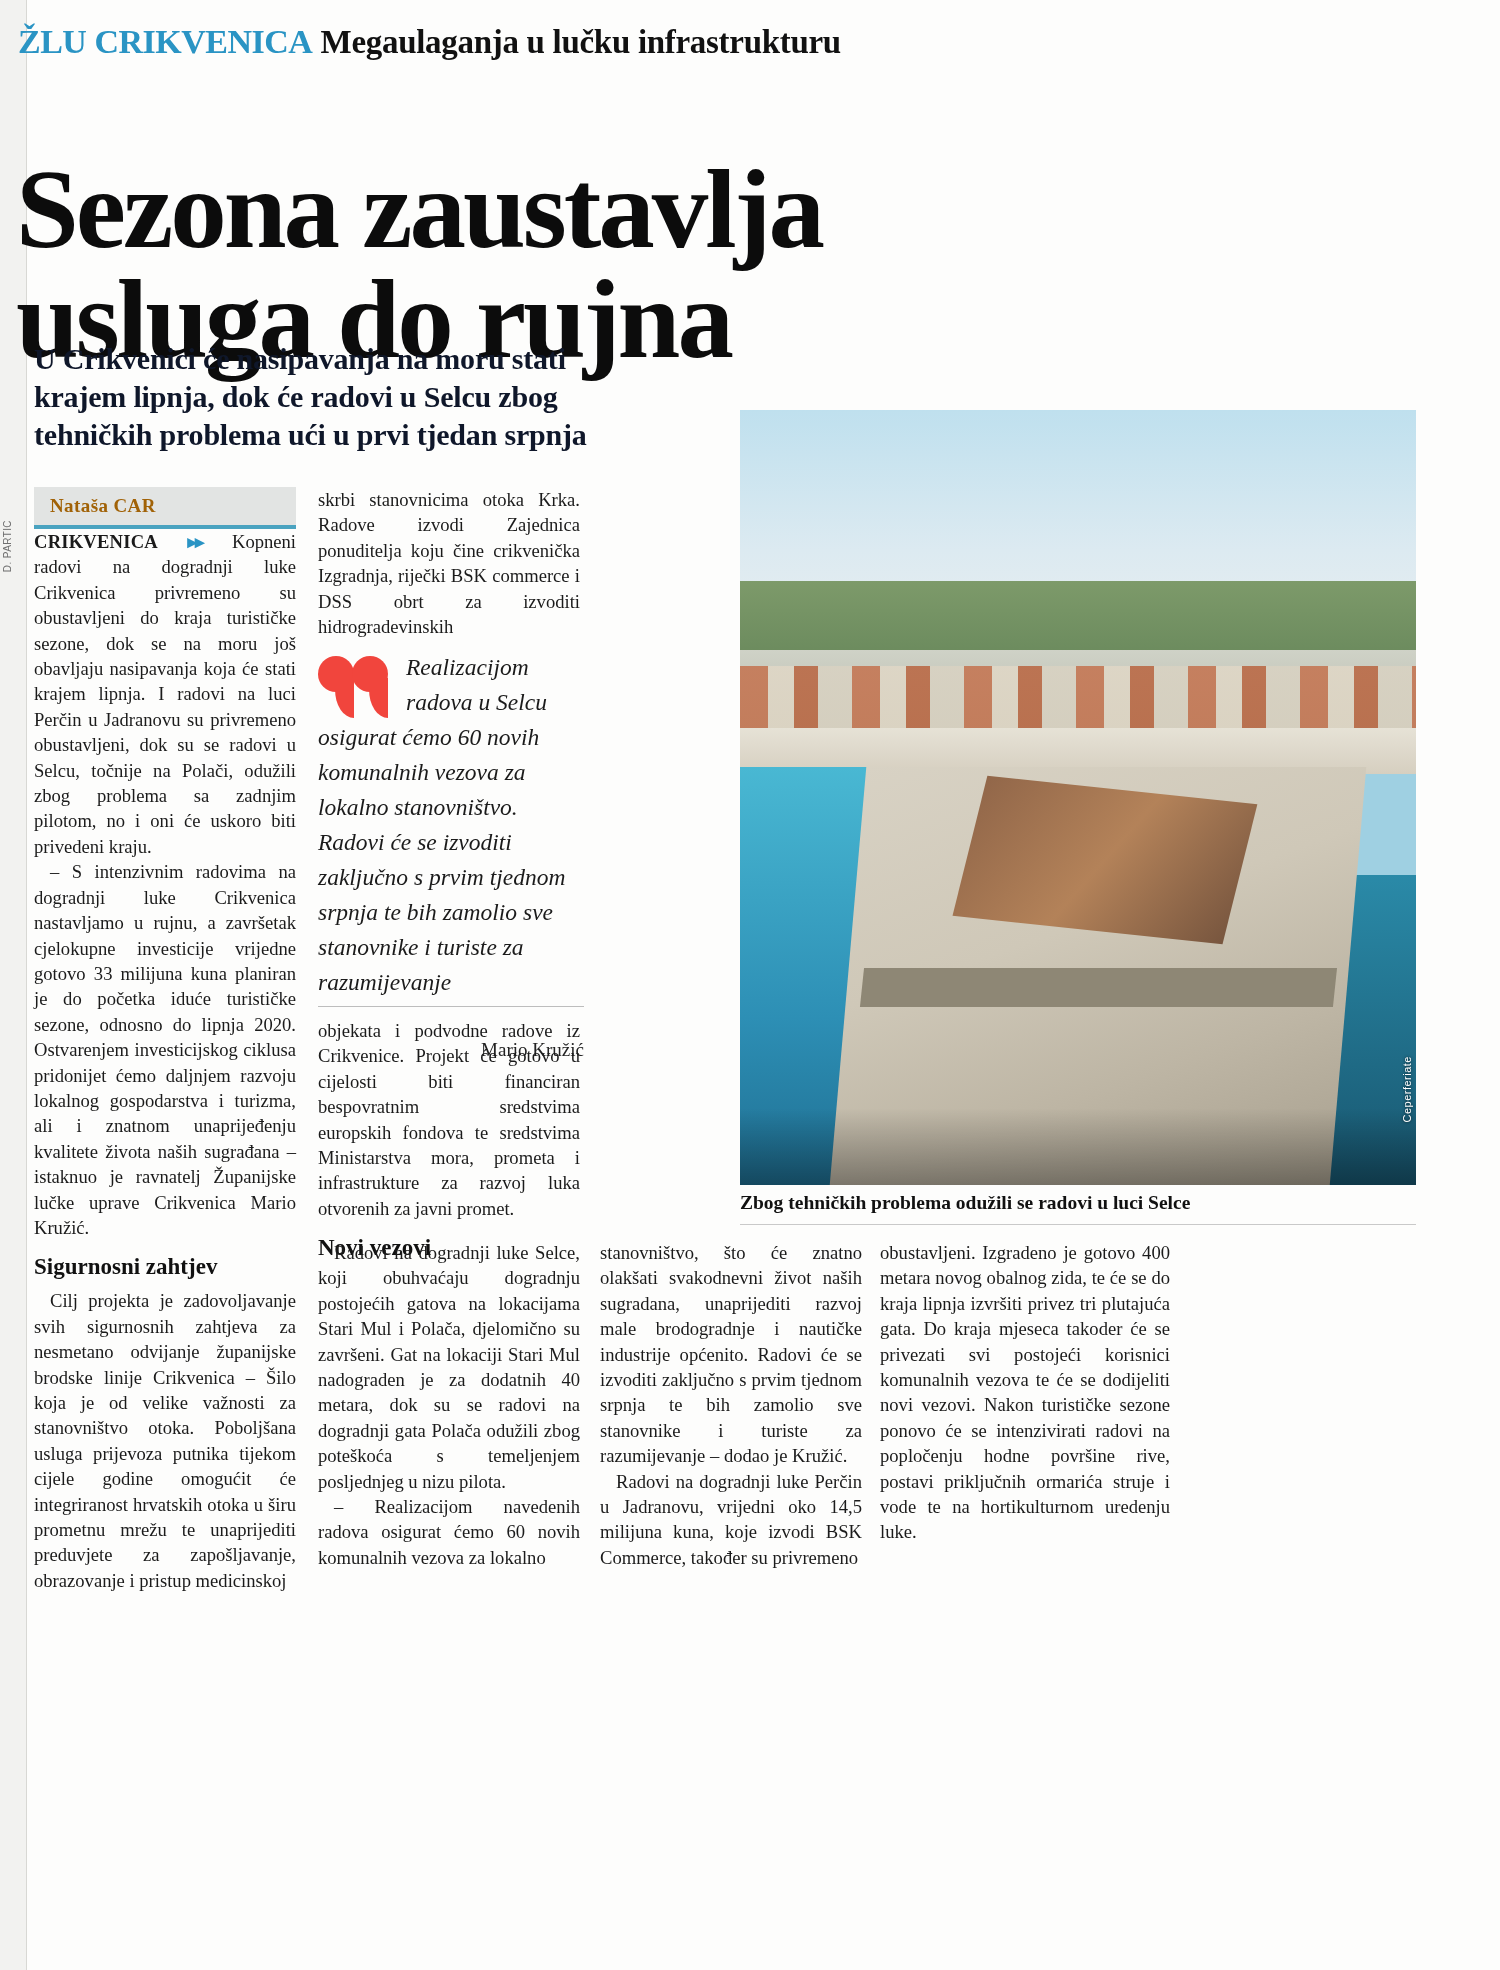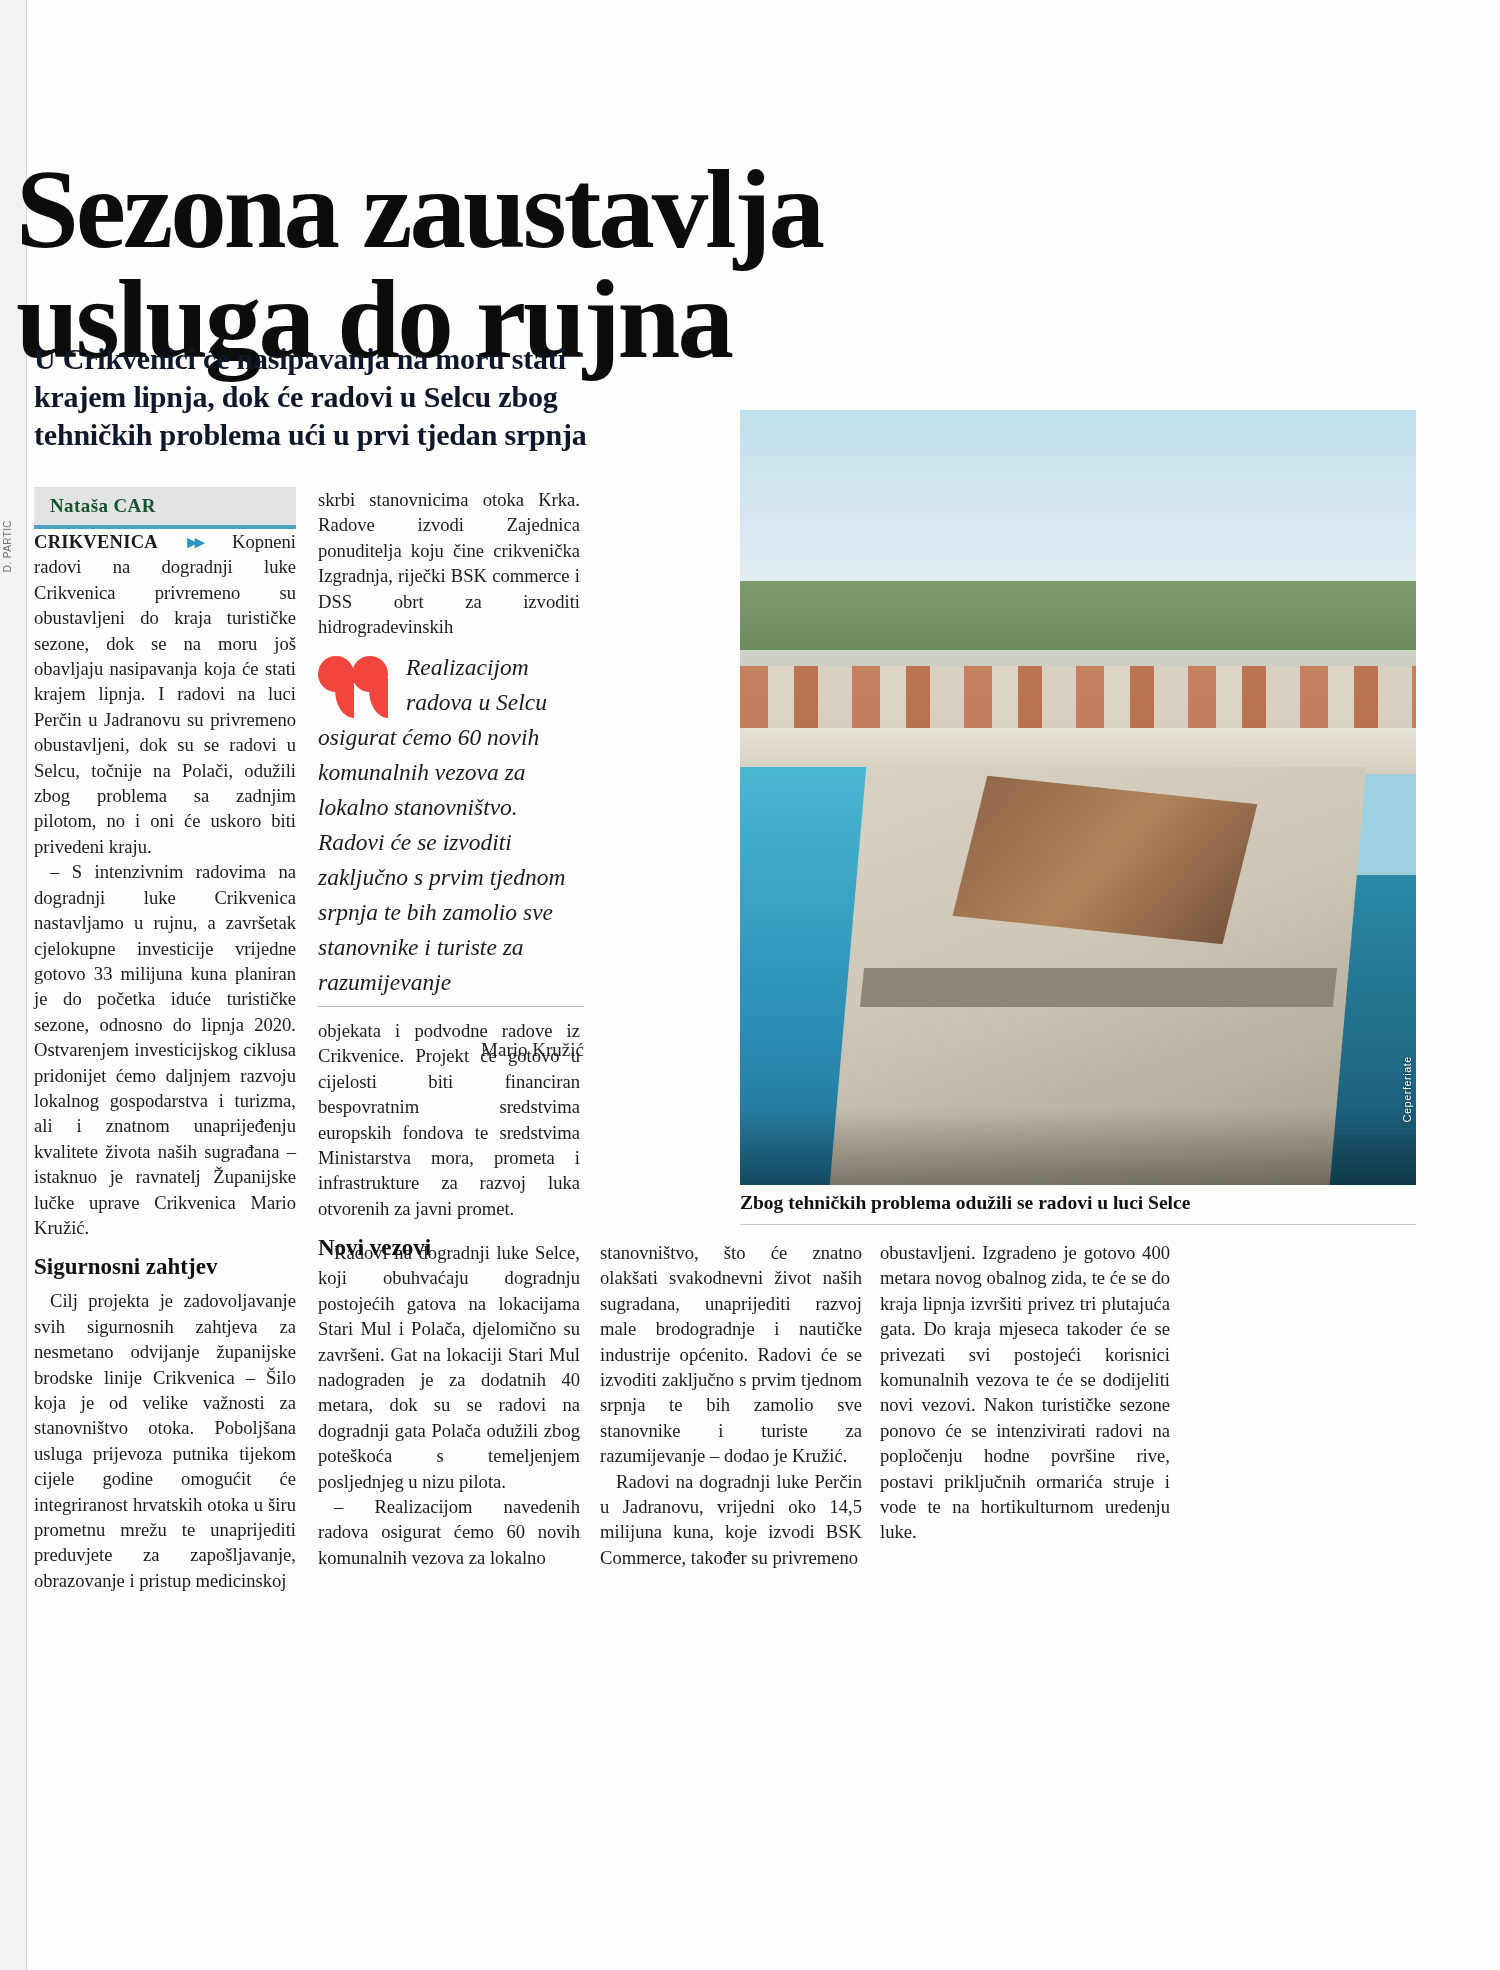--- a/index.html
+++ b/index.html
@@ -72,21 +72,21 @@
   .byline-wrap{
     position:absolute; left:34px; top:487px; width:262px;
   }
   .byline{
     background:#e2e4e3;
     padding:8px 0 8px 16px;
     font-family:"Liberation Serif", serif;
     font-weight:bold;
     font-size:19px;
     letter-spacing:.4px;
-    color:#14532d;
+    color:#a16207;
   }
   .byline-rule{height:4px;background:#4aa3c0;}
   
   .col{
     position:absolute;
     font-family:"Liberation Serif", serif;
     font-size:18.6px;
     line-height:25.4px;
     text-align:justify;
     text-justify:inter-word;
@@ -238,20 +238,24 @@
 </style>
 </head>
 <body>
 
 <div class="page">
 
   <div class="left-strip">
     <span class="vcredit">D. PARTIC</span>
   </div>
 
+  <div class="kicker">
+    <span class="k-blue">ŽLU CRIKVENICA</span>
+    <span class="k-black">Megaulaganja u lučku infrastrukturu</span>
+  </div>
 
   <h1 class="headline">
     <span class="l1">Sezona zaustavlja</span>
     <span class="l2">usluga do rujna</span>
   </h1>
 
   <div class="standfirst">U Crikvenici će nasipavanja na moru stati krajem lipnja, dok će radovi u Selcu zbog tehničkih problema ući u prvi tjedan srpnja</div>
 
   <div class="byline-wrap">
     <div class="byline">Nataša CAR</div>

